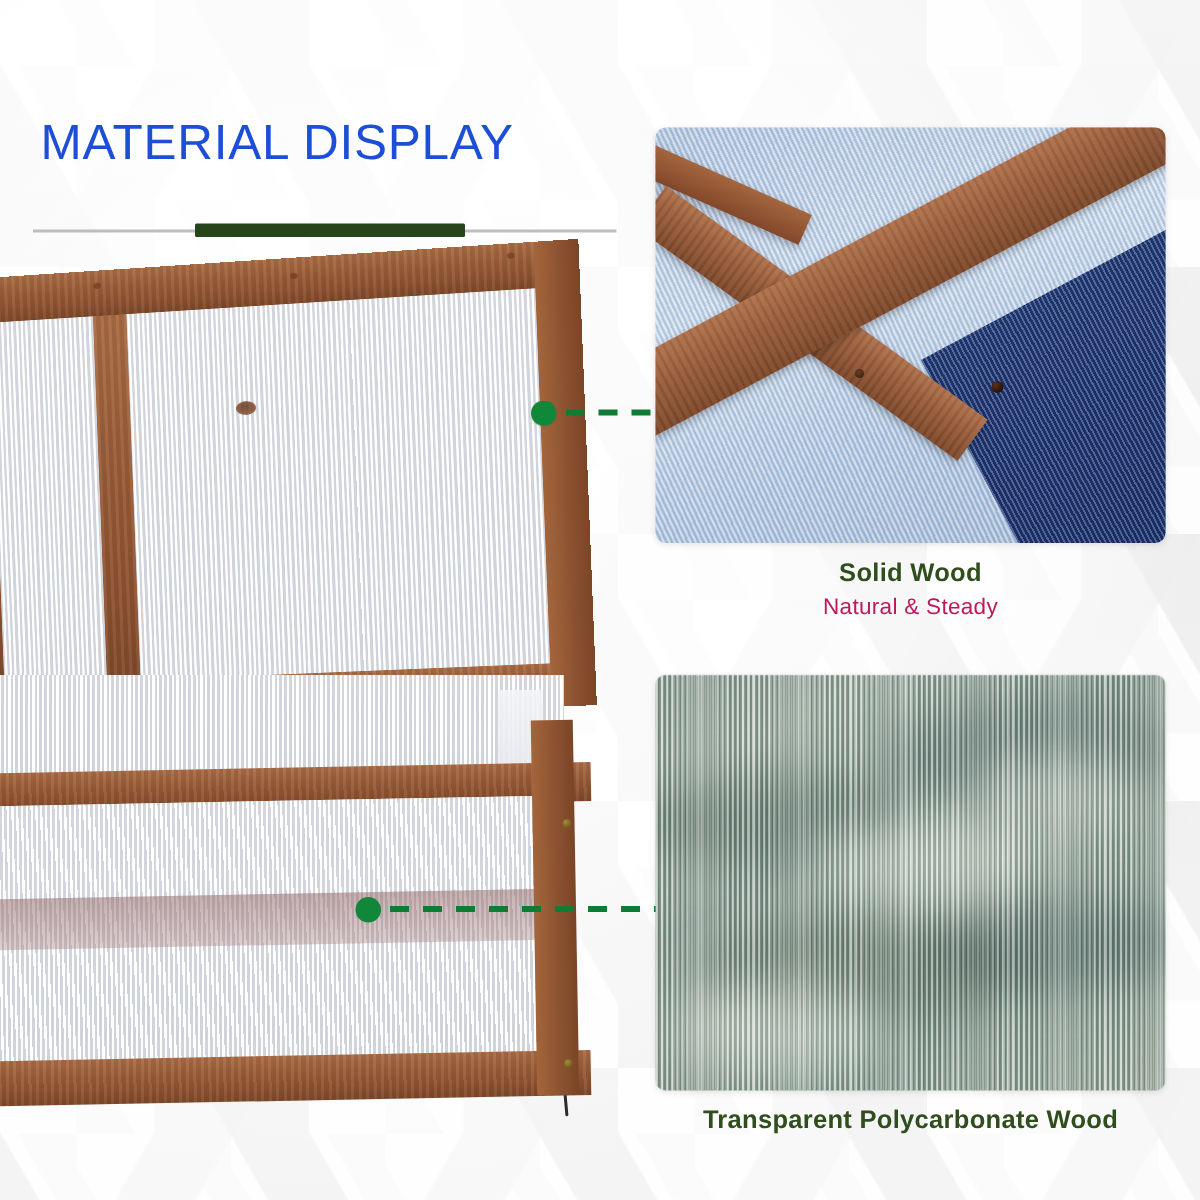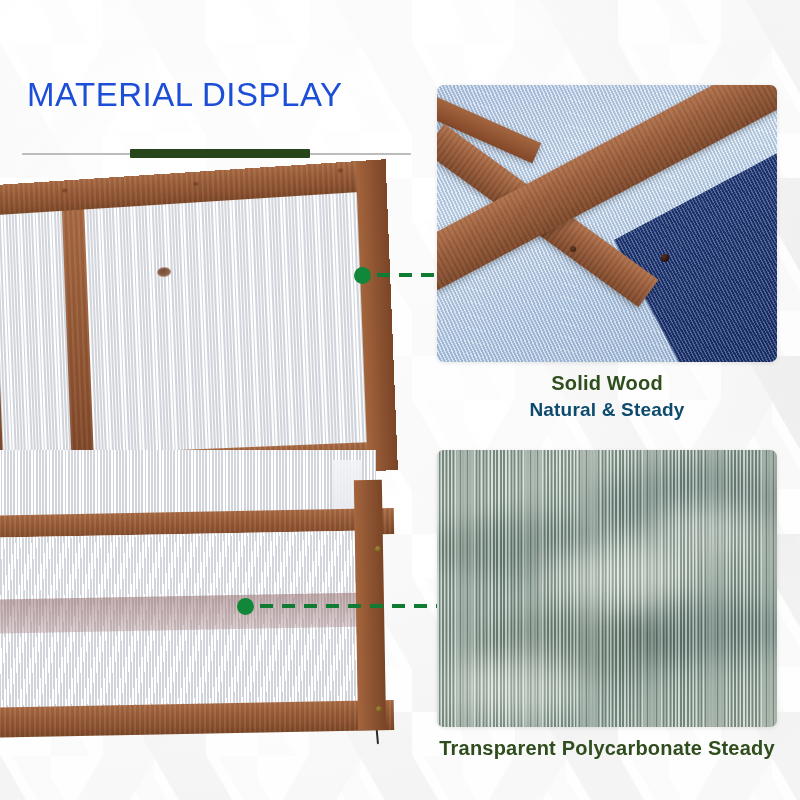--- a/index.html
+++ b/index.html
@@ -178,31 +178,31 @@
     background: repeating-linear-gradient(90deg,
       rgba(255,255,255,.30) 0px, rgba(255,255,255,.30) 1.5px,
       rgba(70,88,78,.26) 1.5px, rgba(70,88,78,.26) 3.4px);
   }
 
   
   .caption { position: absolute; width: 340px; text-align: center; }
   #caption-wood  { left: 437px; top: 372px; }
   #caption-board { left: 417px; top: 737px; width: 380px; }
   .cap-title {
-    font-size: 20px;
+    font-size: 17px;
     font-weight: 700;
     color: #2f4d1d;
     letter-spacing: .2px;
     line-height: 1.15;
   }
   .cap-sub {
     margin-top: 4px;
-    font-size: 19px;
-    font-weight: 700;
-    color: #0c4a6e;
+    font-size: 15px;
+    font-weight: 400;
+    color: #be185d;
     letter-spacing: .2px;
   }
 
   
   #product { position: absolute; left: -6px; top: 186px; width: 430px; height: 560px; }
   .prod-part { position: absolute; }
 
   .wd {
     background:
       repeating-linear-gradient(90deg,
@@ -401,16 +401,16 @@
       <div class="blur-blob" id="blob-3"></div>
       <div class="blur-blob" id="blob-4"></div>
       <div class="blur-light" id="light-1"></div>
       <div class="blur-light" id="light-2"></div>
       <div class="blur-light" id="light-3"></div>
       <div class="rib-overlay"></div>
     </div>
   </div>
 
   <div class="caption" id="caption-board">
-    <div class="cap-title">Transparent Polycarbonate Steady</div>
+    <div class="cap-title">Transparent Polycarbonate Wood</div>
   </div>
 
 </div>
 
 </body></html>

